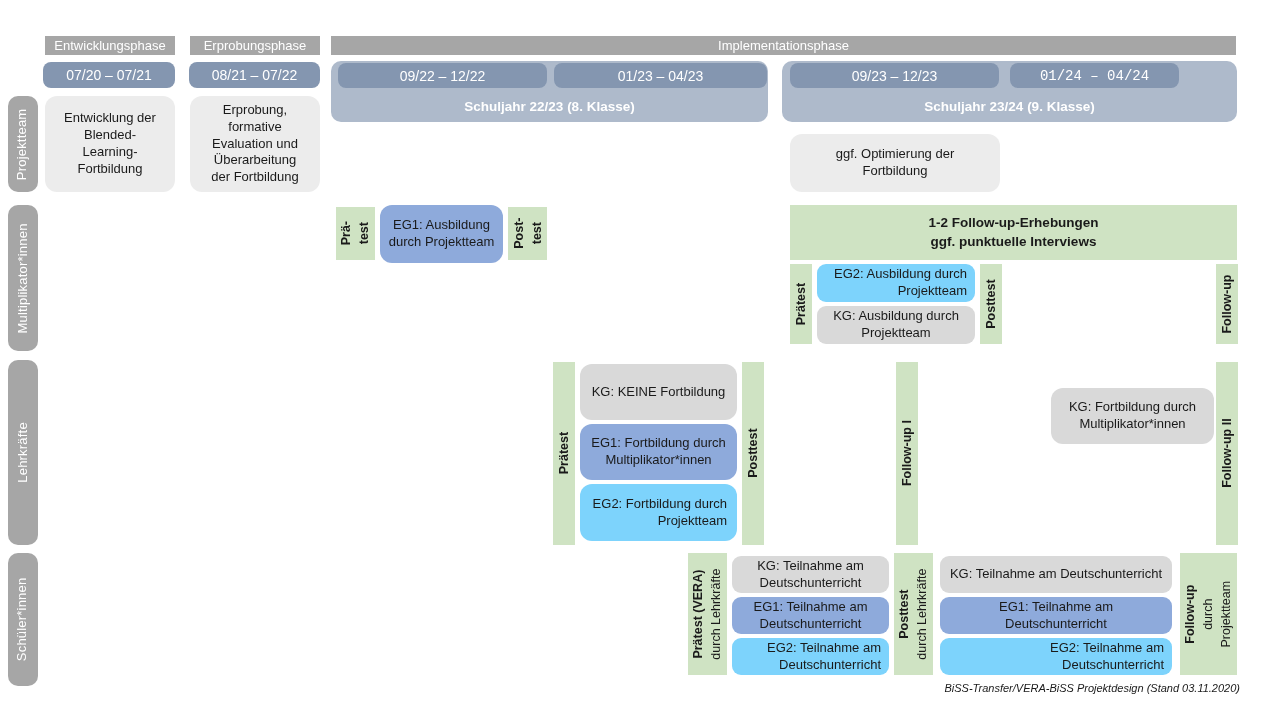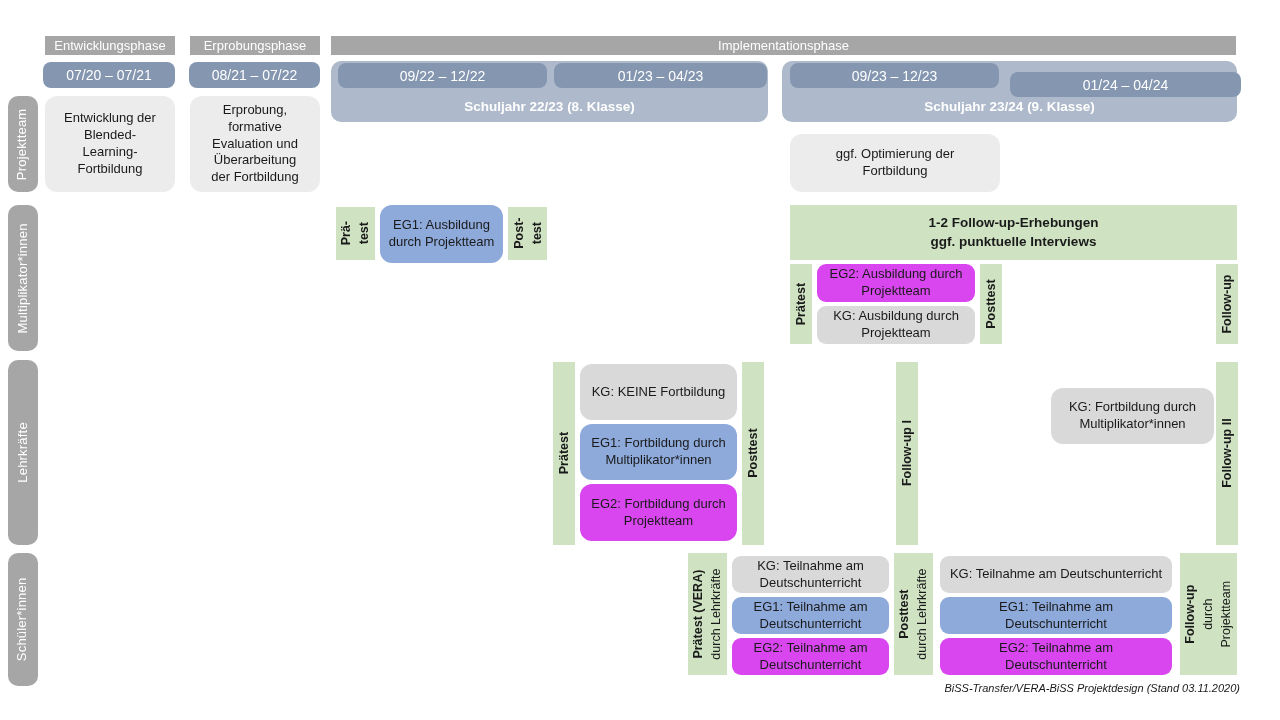--- a/index.html
+++ b/index.html
@@ -14,21 +14,21 @@
   .sjc{background:#aebacb;border-radius:10px;}
   .sjlabel{color:#fff;font-weight:bold;font-size:13.5px;}
   .rowlabel{background:#a6a6a6;border-radius:10px;color:#fff;}
   .rowlabel .rot{font-size:13px;letter-spacing:.2px;}
   .rot{transform:rotate(-90deg);text-align:center;line-height:1.45;}
   .rot .ln{display:block;white-space:nowrap;}
   .box{border-radius:12px;font-size:13px;line-height:1.3;text-align:center;padding:2px 10px;}
   .box.lgray{background:#ececec;}
   .box.kg{background:#d9d9d9;}
   .box.eg1{background:#8eaadb;}
-  .box.eg2{background:#d946ef;}
+  .box.eg2{background:#7dd3fc;text-align:right;}
   .box.r9{border-radius:9px;}
   .gbar{background:#cfe3c3;}
   .gbar .rot{font-weight:bold;font-size:12.5px;}
   .gbar .rot .reg{font-weight:normal;}
   .gbox{background:#cfe3c3;font-weight:bold;font-size:13.5px;line-height:1.4;text-align:center;flex-direction:column;}
   .gbox .ln{display:block;}
   .caption{font-style:italic;font-size:11px;text-align:right;}
 </style>
 </head>
 <body>
@@ -61,21 +61,21 @@
   <div class="abs flexc datebar" style="left:554px;top:63px;width:213px;height:25px;">
     <span>01/23 – 04/23</span>
   </div>
   <div class="abs flexc sjlabel" style="left:331px;top:94px;width:437px;height:24px;">
     <span>Schuljahr 22/23 (8. Klasse)</span>
   </div>
 
   <div class="abs flexc datebar" style="left:790px;top:63px;width:209px;height:25px;">
     <span>09/23 – 12/23</span>
   </div>
-  <div class="abs flexc datebar" style="left:1010px;top:72px;width:231px;height:25px;">
+  <div class="abs flexc datebar" style="left:1010px;top:63px;width:169px;height:25px;font-family:Liberation Mono, monospace;">
     <span>01/24 – 04/24</span>
   </div>
   <div class="abs flexc sjlabel" style="left:782px;top:94px;width:455px;height:24px;">
     <span>Schuljahr 23/24 (9. Klasse)</span>
   </div>
 
   <div class="abs flexc rowlabel" style="left:8px;top:96px;width:30px;height:96px;">
     <div class="rot">
         <span class="ln">Projektteam</span>
       </div>

